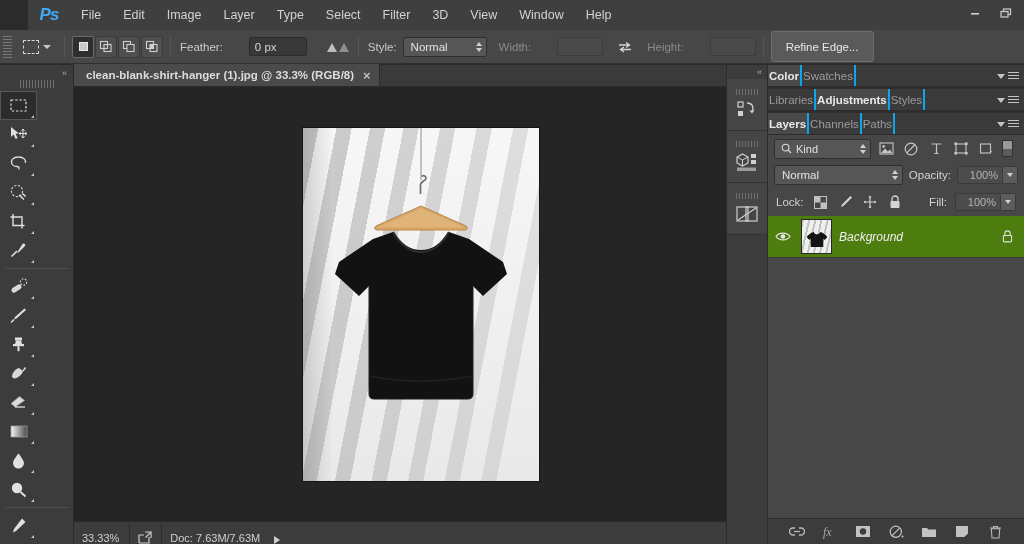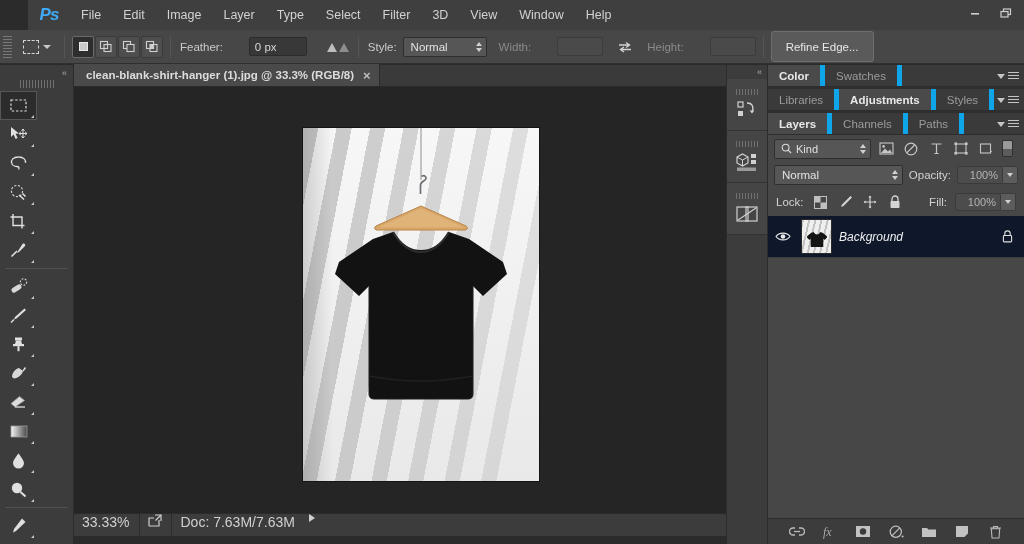--- a/index.html
+++ b/index.html
@@ -159,23 +159,23 @@
   }
   .hanger {
     position: absolute; left: 50%; top: 76px; width: 104px; height: 30px;
     transform: translateX(-52px);
   }
   .shirt {
     position: absolute; left: 50%; top: 98px; width: 176px; height: 178px;
     transform: translateX(-88px);
   }
   .statusbar {
-    position: absolute; left: 0; right: 0; bottom: 8px; height: 23px;
+    position: absolute; left: 0; right: 0; bottom: 0; height: 23px;
     background: #3c3c3c; border-top: 1px solid #2a2a2a;
-    display: flex; align-items: flex-start; color: #d0d0d0; font-size: 14px;
+    display: flex; align-items: flex-end; color: #d0d0d0; font-size: 11px;
   }
   .zoomval { padding: 0 10px 0 8px; }
   .share-ic { padding: 0 8px; display: flex; align-items: center; }
   .docinfo { padding: 0 8px; }
   .status-arrow {
     width: 0; height: 0; border-top: 4px solid transparent;
     border-bottom: 4px solid transparent; border-left: 6px solid #d0d0d0;
     margin-left: 6px;
   }
   .vdiv { width: 1px; height: 23px; background: #2d2d2d; }
@@ -200,22 +200,22 @@
   
   .panels {
     position: absolute; right: 0; top: 65px; width: 256px; bottom: 0;
     background: #3c3c3c; display: flex; flex-direction: column;
   }
   .paneltabs {
     display: flex; align-items: stretch; height: 22px;
     background: #3a3a3a; border-bottom: 1px solid #2d2d2d; position: relative;
   }
   .ptab {
-    padding: 0 11px; display: flex; align-items: center; font-size: 11.5px;
-    color: #9b9b9b; border-right: 5px solid #0ea5e9;
+    padding: 0 1px; display: flex; align-items: center; font-size: 11.5px;
+    color: #9b9b9b; border-right: 2px solid #0ea5e9;
   }
   .ptab.active { background: #4a4a4a; color: #e8e8e8; font-weight: bold; }
   .pmenu {
     position: absolute; right: 5px; top: 0; height: 22px;
     display: flex; align-items: center; gap: 3px;
   }
   .pmenu .caret {
     width: 0; height: 0; border-left: 4px solid transparent;
     border-right: 4px solid transparent; border-top: 5px solid #c4c4c4;
   }
@@ -257,21 +257,21 @@
     display: flex; align-items: center; justify-content: center;
   }
   .lockrow { height: 28px; display: flex; align-items: center; padding: 0 8px; gap: 8px; }
   .lock-ic { width: 17px; height: 17px; display: flex; align-items: center; justify-content: center; }
 
   .layerlist { flex: 1; background: #474747; overflow: hidden; }
   .layerrow {
     height: 42px; display: flex; align-items: center; gap: 7px;
     padding: 0 9px 0 4px; border-bottom: 1px solid #3d3d3d;
   }
-  .layerrow.selected { background: #0f172a; }
+  .layerrow.selected { background: #4d7c0f; }
   .eye { width: 22px; display: flex; align-items: center; justify-content: center; }
   .thumb {
     width: 31px; height: 35px; border: 1px solid #2a2a2a; position: relative;
     overflow: hidden; background: #e8e8e8; flex: none;
   }
   .thumb .tw {
     position: absolute; inset: 0;
     background: repeating-linear-gradient(103deg,
       rgba(140,140,140,0.45) 0 2px, rgba(255,255,255,0) 2px 6px), #efefef;
   }

